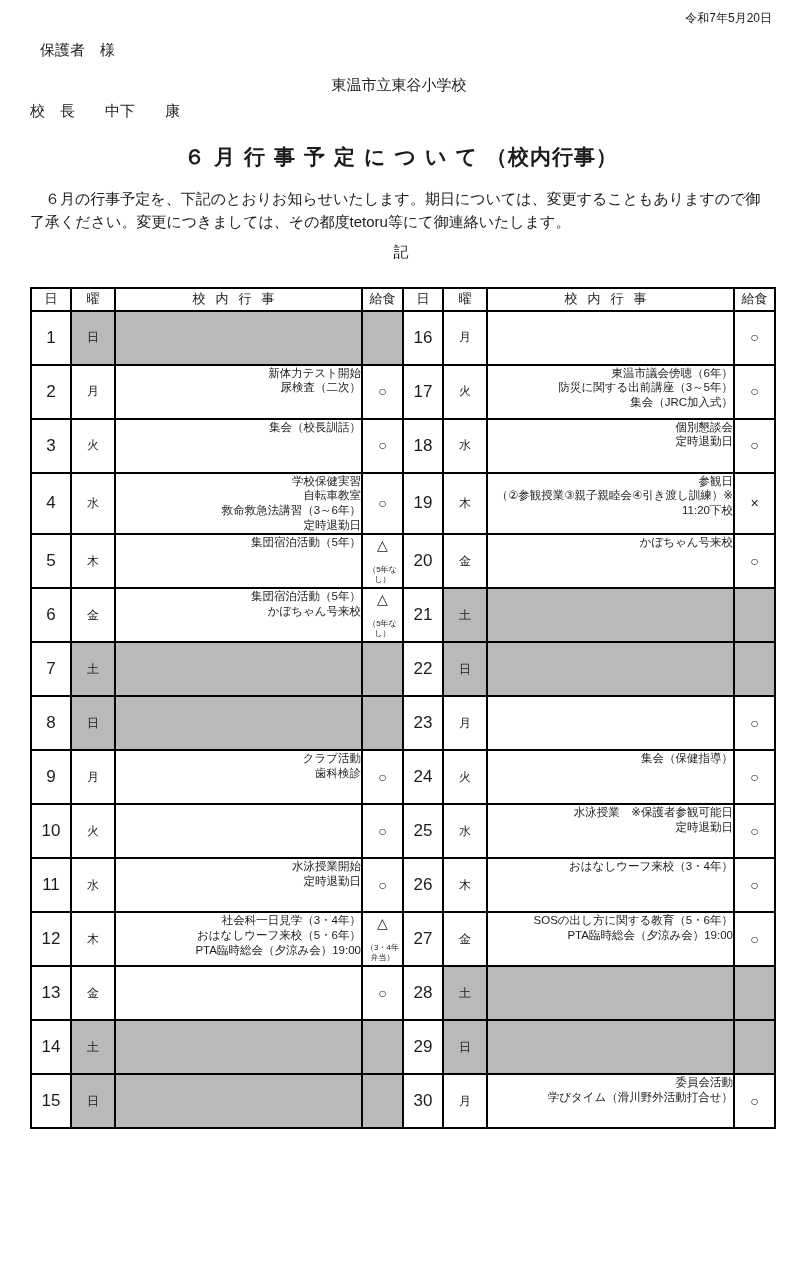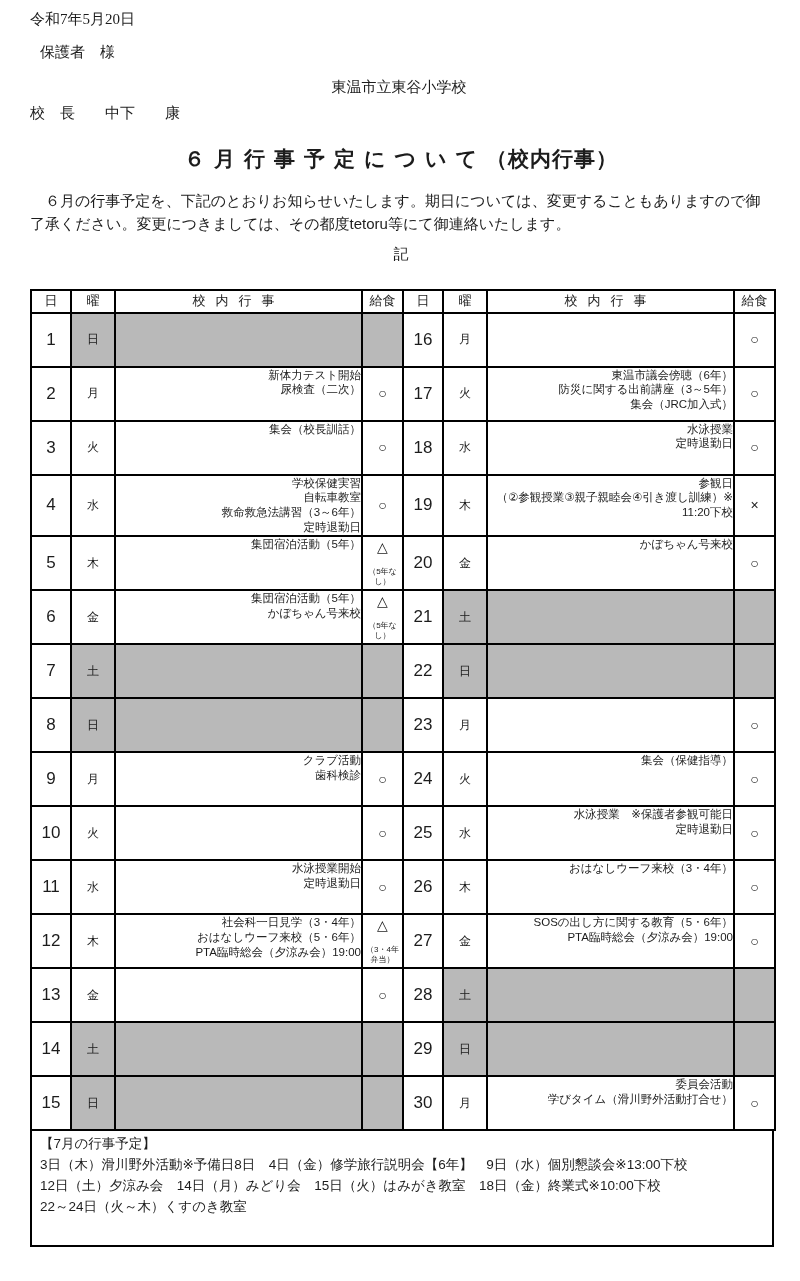--- a/index.html
+++ b/index.html
@@ -9,21 +9,21 @@
     color:#1c1c1c;
     -webkit-font-smoothing: antialiased;
   }
   .page {
     position:relative;
     width:800px; height:1281px;
     padding:8px 28px 0 30px;
     background:#ffffff;
     overflow:hidden;
   }
-  .doc-date { text-align:left; font-size:15px; margin:2px 0 0;font-family:Liberation Serif, serif; }
+  .doc-date { text-align:right; font-size:12px; margin:2px 0 0; }
   .recipient { font-size:15px; margin:14px 0 0 10px; }
   .school    { text-align:center; font-size:15px; margin:16px 4px 0 0; }
   .principal { text-align:left; font-size:15px; margin:7px 6px 0 0; }
   .title {
     text-align:center; font-size:21px; font-weight:bold;
     margin:22px 0 0; white-space:nowrap;
   }
   .title-main { letter-spacing:9px;text-align:right; }
   .title-suffix { letter-spacing:1px; }
   .intro { font-size:15px; line-height:1.55; margin:16px 0 0; }
@@ -147,21 +147,21 @@
           <td class="wd">火</td>
           <td class="events">
             <div class="event-line">集会（校長訓話）</div>
           </td>
           <td class="lunch">
             <div class="lunch-mark">○</div>
           </td>
           <td class="day">18</td>
           <td class="wd">水</td>
           <td class="events">
-            <div class="event-line">水泳授業</div>
+            <div class="event-line">個別懇談会</div>
             <div class="event-line">定時退勤日</div>
           </td>
           <td class="lunch">
             <div class="lunch-mark">○</div>
           </td>
         </tr>
         <tr>
           <td class="day">4</td>
           <td class="wd">水</td>
           <td class="events">
@@ -358,20 +358,14 @@
             <div class="event-line">委員会活動</div>
             <div class="event-line">学びタイム（滑川野外活動打合せ）</div>
           </td>
           <td class="lunch">
             <div class="lunch-mark">○</div>
           </td>
         </tr>
       </tbody>
   </table>
 
-  <div class="footer-box">
-    <div>【7月の行事予定】</div>
-    <div>3日（木）滑川野外活動※予備日8日　4日（金）修学旅行説明会【6年】　9日（水）個別懇談会※13:00下校</div>
-    <div>12日（土）夕涼み会　14日（月）みどり会　15日（火）はみがき教室　18日（金）終業式※10:00下校</div>
-    <div>22～24日（火～木）くすのき教室</div>
-  </div>
 
 </div>
 
 </body></html>

